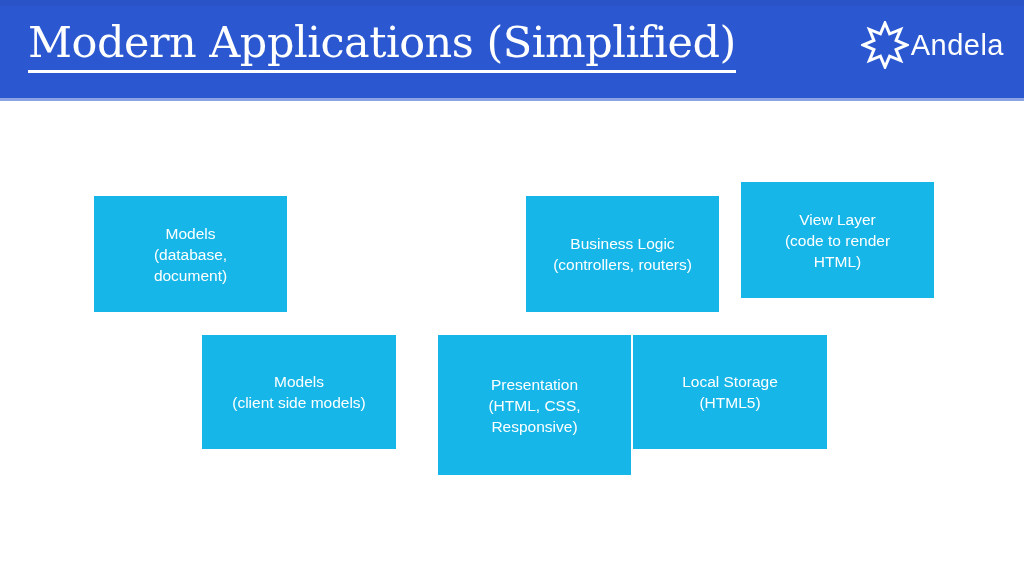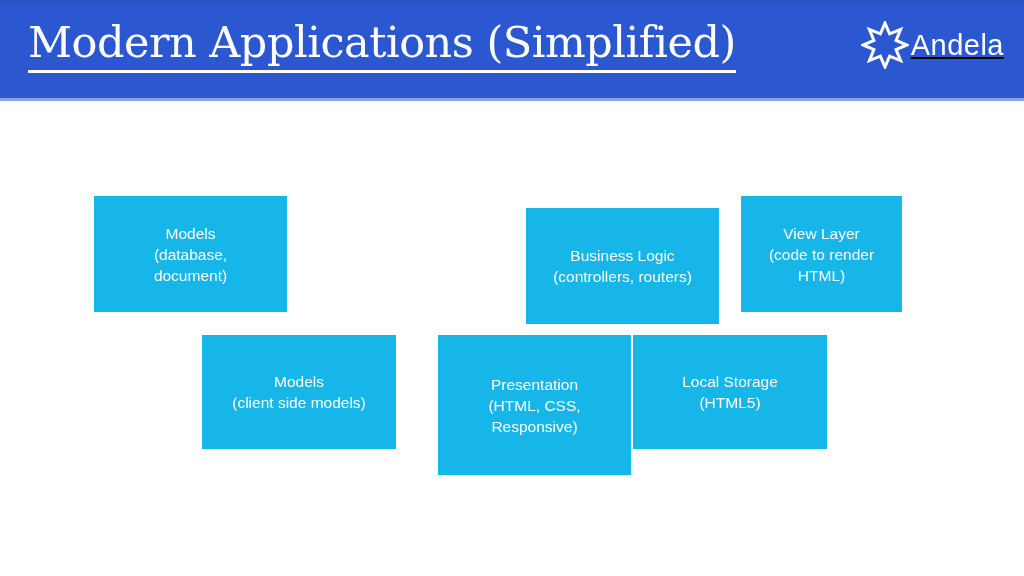--- a/index.html
+++ b/index.html
@@ -44,21 +44,20 @@
   .title .title-text {
     display: inline-block;
     padding-bottom: 3px;
     border-bottom: 3px solid #ffffff;
   }
   .logo {
     display: flex;
     align-items: center;
     gap: 2px;
     margin-right: 2px;
-    text-decoration: underline;
   }
   .logo svg { display: block; }
   .logo-text {
     color: #ffffff;
     font-size: 29px;
     font-weight: 400;
     letter-spacing: 0.5px;
   }
 
   
@@ -72,22 +71,22 @@
     justify-content: center;
     text-align: center;
     white-space: pre-line;
     font-size: 15.5px;
     line-height: 21px;
     padding: 4px;
   }
   
   .b1 { left: 94px;  top: 196px; width: 193px; height: 116px; }
   .b2 { left: 310px; top: 196px; width: 193px; height: 116px; }
-  .b3 { left: 526px; top: 208px; width: 193px; height: 116px; }
-  .b4 { left: 741px; top: 196px; width: 161px; height: 116px; }
+  .b3 { left: 526px; top: 196px; width: 193px; height: 116px; }
+  .b4 { left: 741px; top: 182px; width: 193px; height: 116px; }
   
   .b5 { left: 202px; top: 335px; width: 194px; height: 114px; }
   .b6 { left: 438px; top: 335px; width: 193px; height: 140px; }
   .b7 { left: 633px; top: 335px; width: 194px; height: 114px; }
 </style>
 </head>
 <body>
 
 <div class="slide">
 

